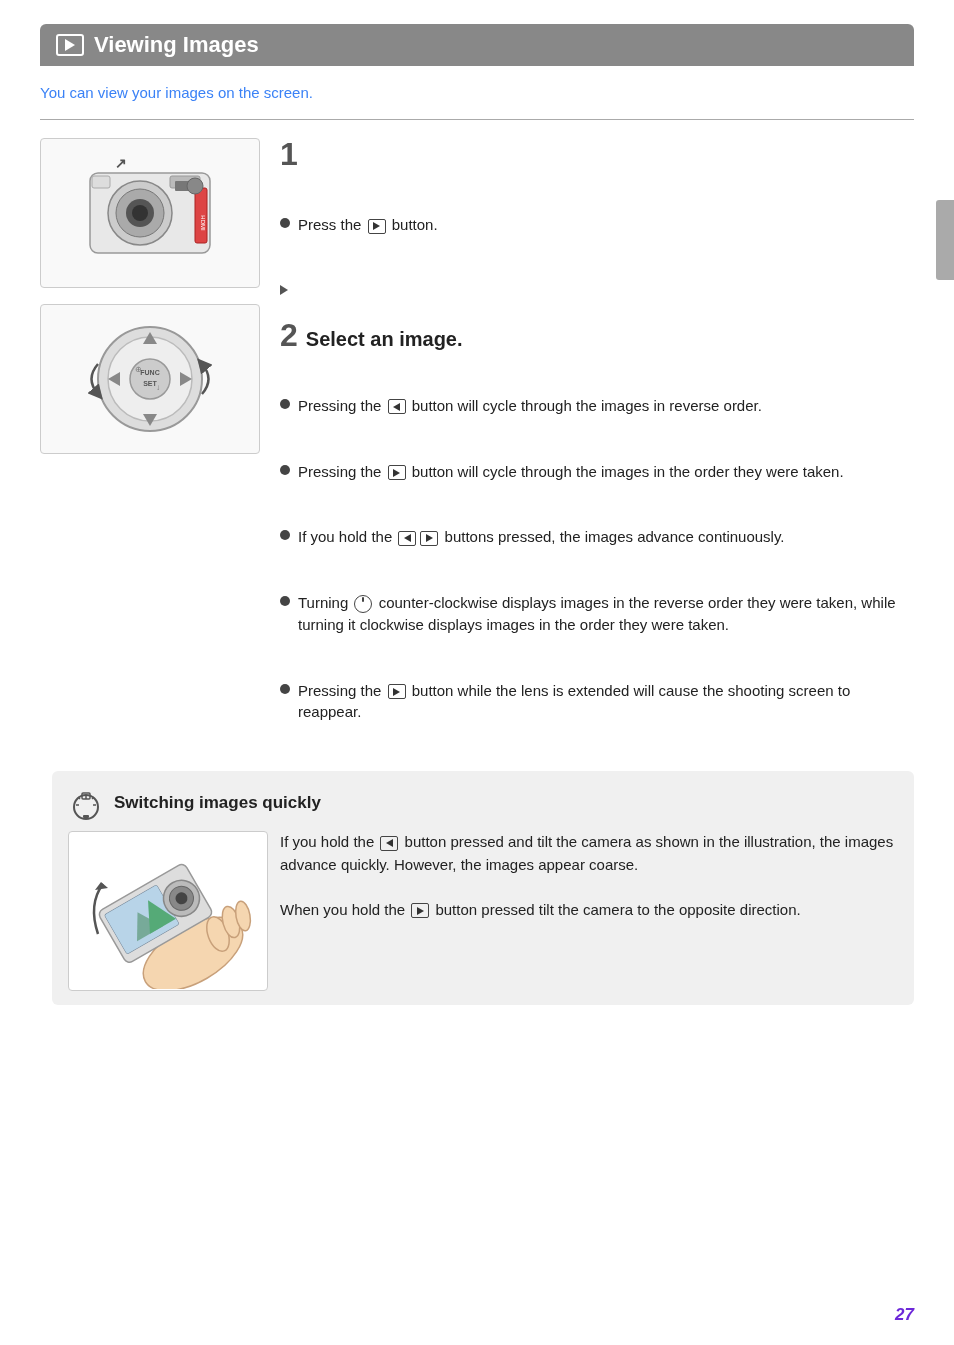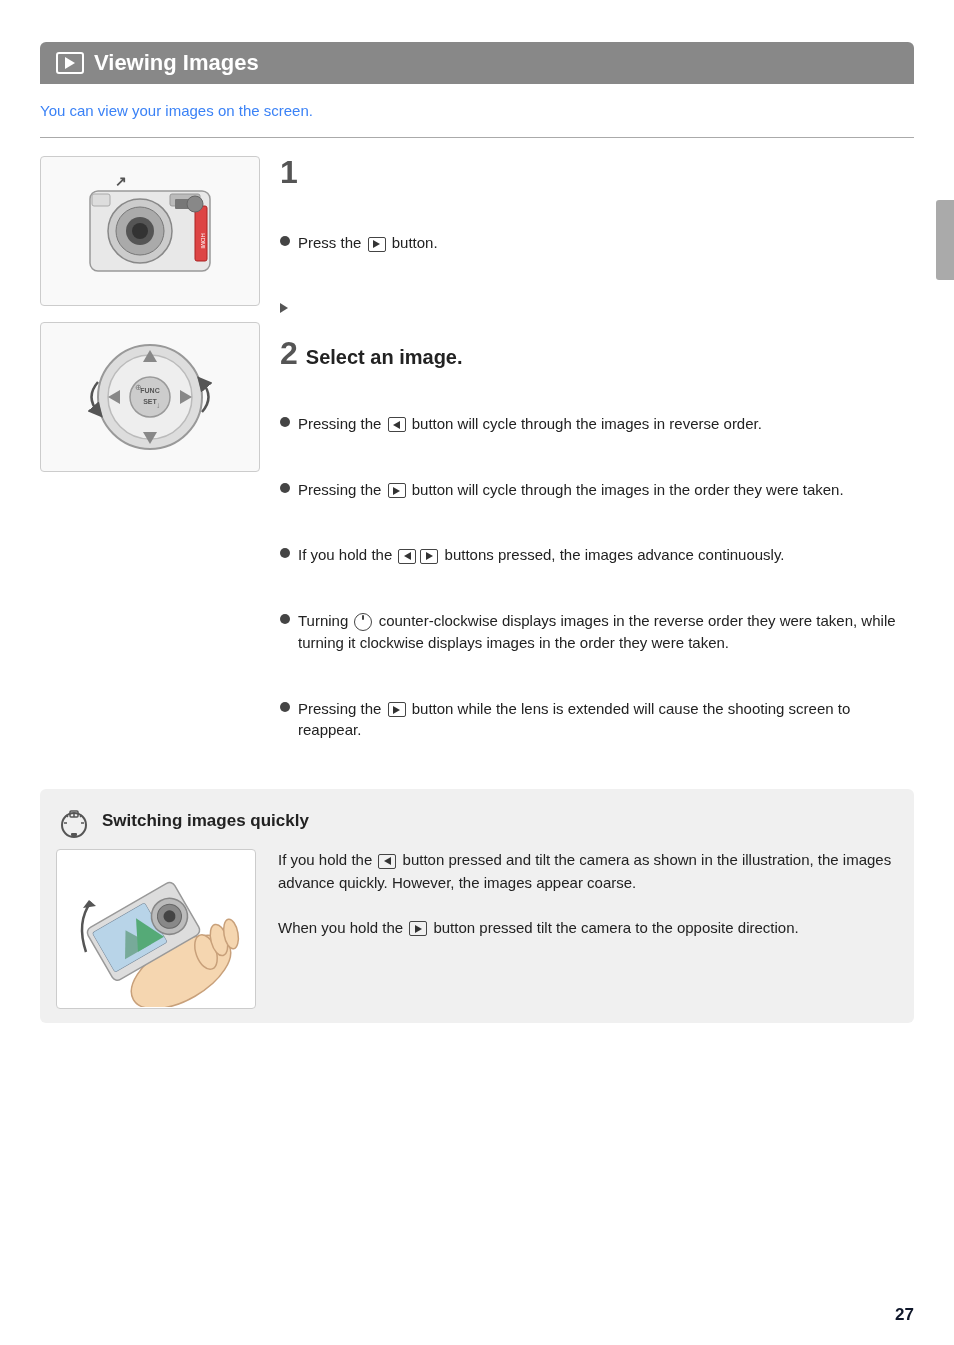--- a/index.html
+++ b/index.html
@@ -9,21 +9,21 @@
       background: #fff;
       font-family: Arial, Helvetica, sans-serif;
       font-size: 15px;
       color: #222;
       position: relative;
     }
 
     .page {
       width: 954px;
       min-height: 1345px;
-      padding: 42px 40px 40px 40px;
+      padding: 24px 40px 40px 40px;
       position: relative;
     }
 
     
     .page-header {
       background: #888;
       border-radius: 6px 6px 0 0;
       display: flex;
       align-items: center;
       padding: 8px 16px;
@@ -205,40 +205,41 @@
       background: #444;
       border-radius: 1px;
     }
 
     
     .tip-box {
       background: #f0f0f0;
       border-radius: 6px;
       padding: 14px 16px;
       margin-top: 8px;
+      margin-left: 12px;
     }
     .tip-header {
       display: flex;
       align-items: center;
       gap: 10px;
       margin-bottom: 10px;
     }
     .tip-icon {
       width: 36px;
       height: 36px;
       flex-shrink: 0;
     }
     .tip-title {
       font-size: 17px;
       font-weight: bold;
       color: #222;
     }
     .tip-content {
       display: flex;
-      gap: 22px;
+      gap: 12px;
       align-items: flex-start;
     }
     .tip-image-box {
       width: 200px;
       flex-shrink: 0;
       border: 1.5px solid #ccc;
       border-radius: 4px;
       background: #fff;
       height: 160px;
       display: flex;
@@ -250,21 +251,22 @@
       line-height: 1.5;
     }
 
     
     .page-number {
       position: absolute;
       bottom: 20px;
       right: 40px;
       font-size: 17px;
       font-weight: bold;
-      color: #0f172a;
+      color: #6d28d9;
+      font-style: italic;
     }
 
     
     .edge-tab {
       position: absolute;
       right: 0;
       top: 200px;
       width: 18px;
       height: 80px;
       background: #aaa;

